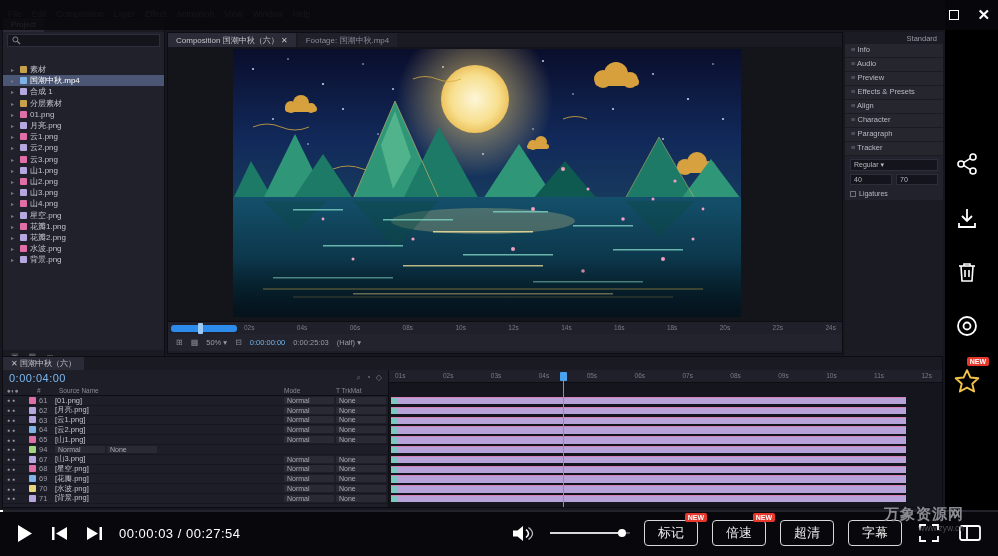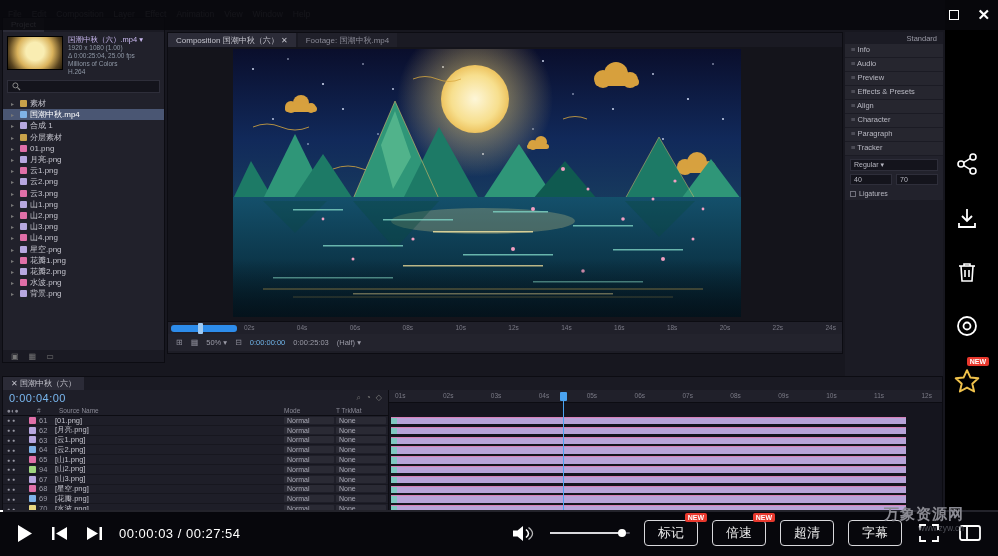--- a/index.html
+++ b/index.html
@@ -16,21 +16,21 @@
   .project { left:2px; top:17px; width:163px; height:346px; }
   .ptabs { height:14px; background:#1a1a23; display:flex; }
   .ptab { background:#2b2b37; color:#c3c3cc; font-size:8px; padding:2px 8px; }
   .pthumb { display:flex; gap:5px; padding:4px; height:46px; }
   .thumbimg { width:56px; height:34px; border:1px solid #000;
     background: radial-gradient(circle at 50% 45%, #f9edb2 0 28%, #d9b25c 55%, #5a4520 82%, #241c0c 100%); }
   .pmeta { font-size:6.5px; line-height:8px; color:#8f98a6; overflow:hidden; }
   .pmeta .pname { color:#c9b8ef; font-size:7.5px; }
   .psearch { margin:2px 4px; height:13px; background:#14141c; border:1px solid #2e2e3a; display:flex; align-items:center; gap:3px; padding:0 4px; }
   .psearch input { background:transparent; border:none; outline:none; color:#bbb; font-size:8px; width:120px; }
-  .plist { margin-top:5px; height:238px; overflow:hidden; }
+  .plist { margin-top:17px; height:238px; overflow:hidden; }
   .proj-row { display:flex; align-items:center; gap:3px; height:11.2px; padding:0 2px 0 8px; color:#c3c3cc; font-size:8px; white-space:nowrap; }
   .proj-row.selected { background:#4a5673; color:#fff; }
   .proj-row .tw { color:#777; font-size:6px; width:6px; }
   .pi { width:7px; height:7px; background:var(--c,#888); display:inline-block; border-radius:1px; }
   .pbottom { position:absolute; bottom:0; left:0; right:0; height:12px; background:#1a1a23; color:#777; font-size:8px; display:flex; gap:10px; padding:0 8px; align-items:center; }
 
   
   .comp { left:167px; top:32px; width:676px; height:322px; background:#1d1d26; }
   .ctabs { height:14px; background:#1a1a23; display:flex; gap:2px; }
   .ctab { color:#c3c3cc; font-size:8px; padding:2px 8px; background:#2b2b37; white-space:nowrap; }
@@ -50,21 +50,21 @@
   .workspace { height:12px; font-size:7.5px; color:#9a9aa6; padding:2px 6px;text-align:right; }
   .rp-row { height:13px; background:#26262f; margin-bottom:1px; color:#b8b8c2; font-size:7.5px; padding:1px 6px; white-space:nowrap; overflow:hidden; }
   .rp-row::before { content:"≡ "; color:#70707c; }
   .charbox { background:#22222c; margin-top:1px; padding:3px 5px; font-size:7px; color:#b8b8c2; }
   .charbox .fld { background:#14141c; border:1px solid #2e2e3a; margin-bottom:3px; padding:1px 3px; display:flex; justify-content:space-between; }
   .charbox .pair { display:flex; gap:4px; }
   .chk { display:flex; align-items:center; gap:3px; margin-top:2px; }
   .chk .box { width:6px; height:6px; border:1px solid #70707c; display:inline-block; }
 
   
-  .timeline { left:2px; top:376px; width:941px; height:152px; background:#1e1e28; }
+  .timeline { left:2px; top:356px; width:941px; height:152px; background:#1e1e28; }
   .ttabs { height:13px; background:#1a1a23; display:flex; }
   .ttab { background:#2b2b37; color:#c3c3cc; font-size:8px; padding:1px 8px; }
   .tmain { display:flex; height:139px; }
   .tleft { width:386px; border-right:1px solid #0c0c12; }
   .ttc { height:16px; display:flex; align-items:center; padding:0 6px; gap:8px; }
   .ttc .tc { color:#7ab8f0; font-size:11px; letter-spacing:0.5px; }
   .ttc .ticons { margin-left:auto; color:#777; font-size:8px; display:flex; gap:5px; }
   .thead { height:10px; display:flex; align-items:center; font-size:6.5px; color:#8a8a96; border-bottom:1px solid #0c0c12; }
   .thead .c1 { width:34px; padding-left:4px; } .thead .c2 { width:22px; } .thead .c3 { flex:1; } .thead .c4 { width:52px; } .thead .c5 { width:52px; }
   .lrow { display:flex; align-items:center; height:9.8px; font-size:7.5px; color:#c3c3cc; border-bottom:1px solid #17171f; white-space:nowrap; }
@@ -128,30 +128,20 @@
         <span>Effect</span>
         <span>Animation</span>
         <span>View</span>
         <span>Window</span>
         <span>Help</span>
     </div>
 
     <div class="panel project">
       <div class="ptabs">
         <span class="ptab">Project</span>
-      </div>
-      <div class="pthumb">
-        <div class="thumbimg"></div>
-        <div class="pmeta">
-          <div class="pname">国潮中秋（六）.mp4 ▾</div>
-          <div>1920 x 1080 (1.00)</div>
-          <div>Δ 0:00:25:04, 25.00 fps</div>
-          <div>Millions of Colors</div>
-          <div>H.264</div>
-        </div>
       </div>
       <div class="psearch">
         <svg width="9" height="9">
             <circle cx="3.4" cy="3.4" r="2.5" stroke="#888" fill="none"></circle>
             <line x1="5.4" y1="5.4" x2="8" y2="8" stroke="#888" stroke-width="1.2"></line>
           </svg>
         <input type="text" placeholder="" style="">
       </div>
       <div class="plist">
         <div class="proj-row" style="--c: #c8a24a;">
@@ -506,21 +496,20 @@
               <span class="lbl"></span>
               <span class="num">65</span>
               <span class="nm">[山1.png]</span>
               <span class="mode">Normal</span>
               <span class="tm">None</span>
             </div>
             <div class="lrow" style="--c: #9fd67f;">
               <span class="eyes">●●</span>
               <span class="lbl"></span>
               <span class="num">94</span>
-              <span class="nm">[山2.png]</span>
               <span class="mode">Normal</span>
               <span class="tm">None</span>
             </div>
             <div class="lrow" style="--c: #b7a7e0;">
               <span class="eyes">●●</span>
               <span class="lbl"></span>
               <span class="num">67</span>
               <span class="nm">[山3.png]</span>
               <span class="mode">Normal</span>
               <span class="tm">None</span>

